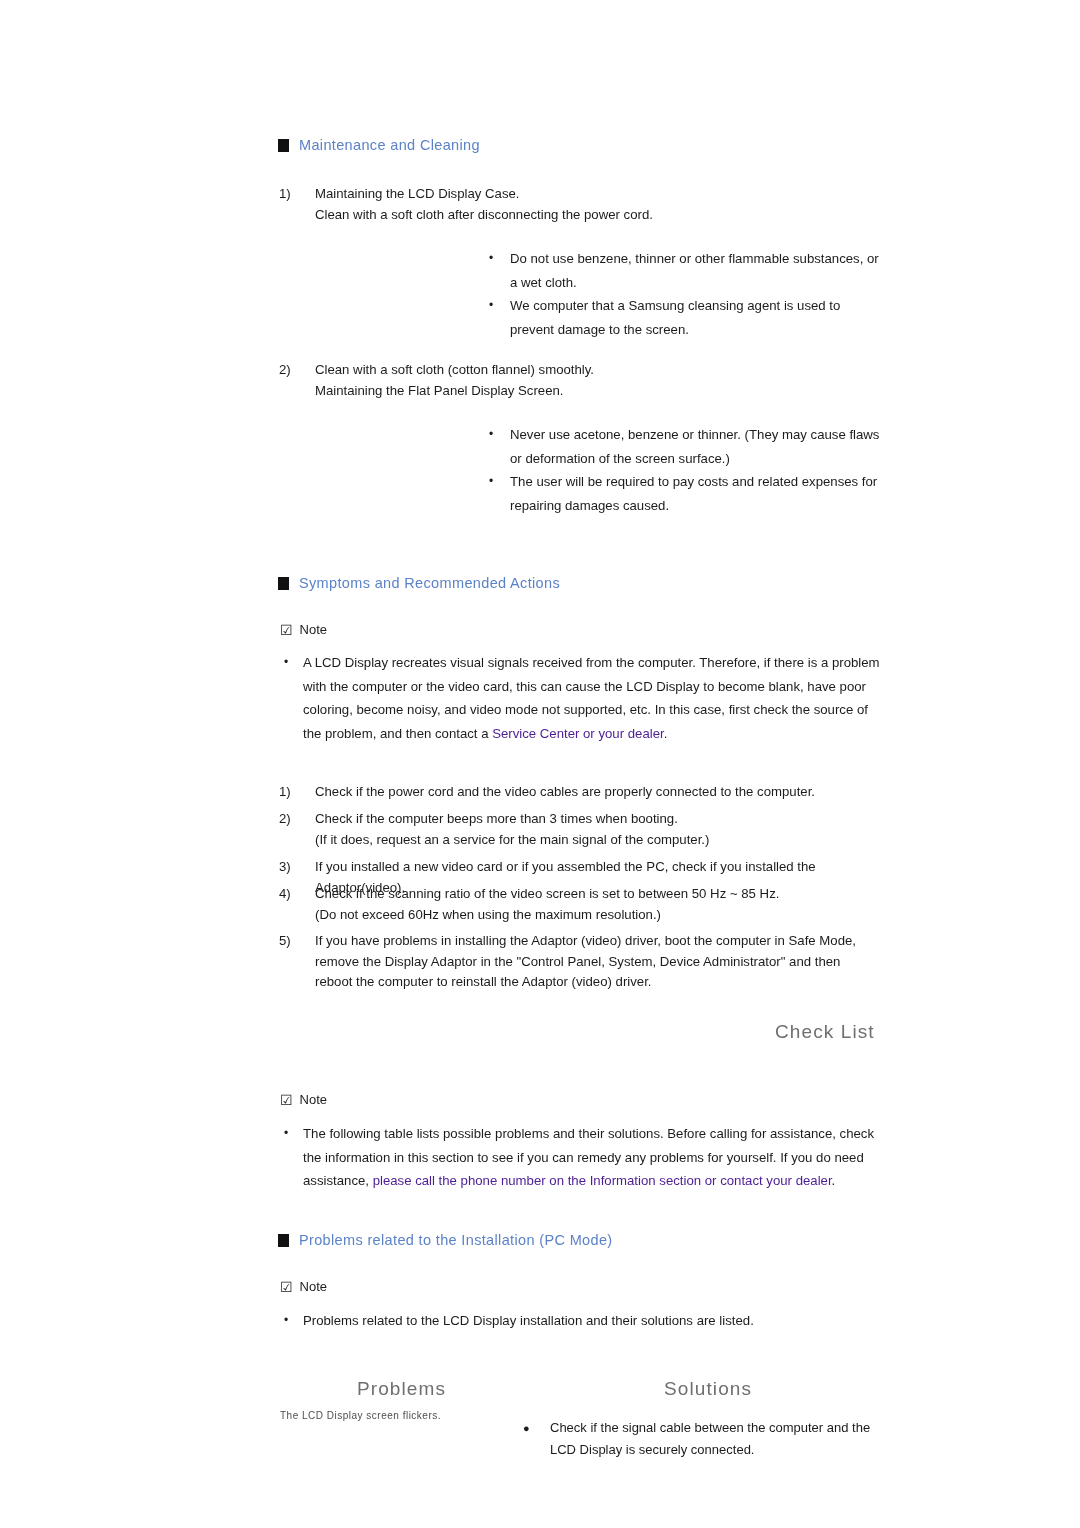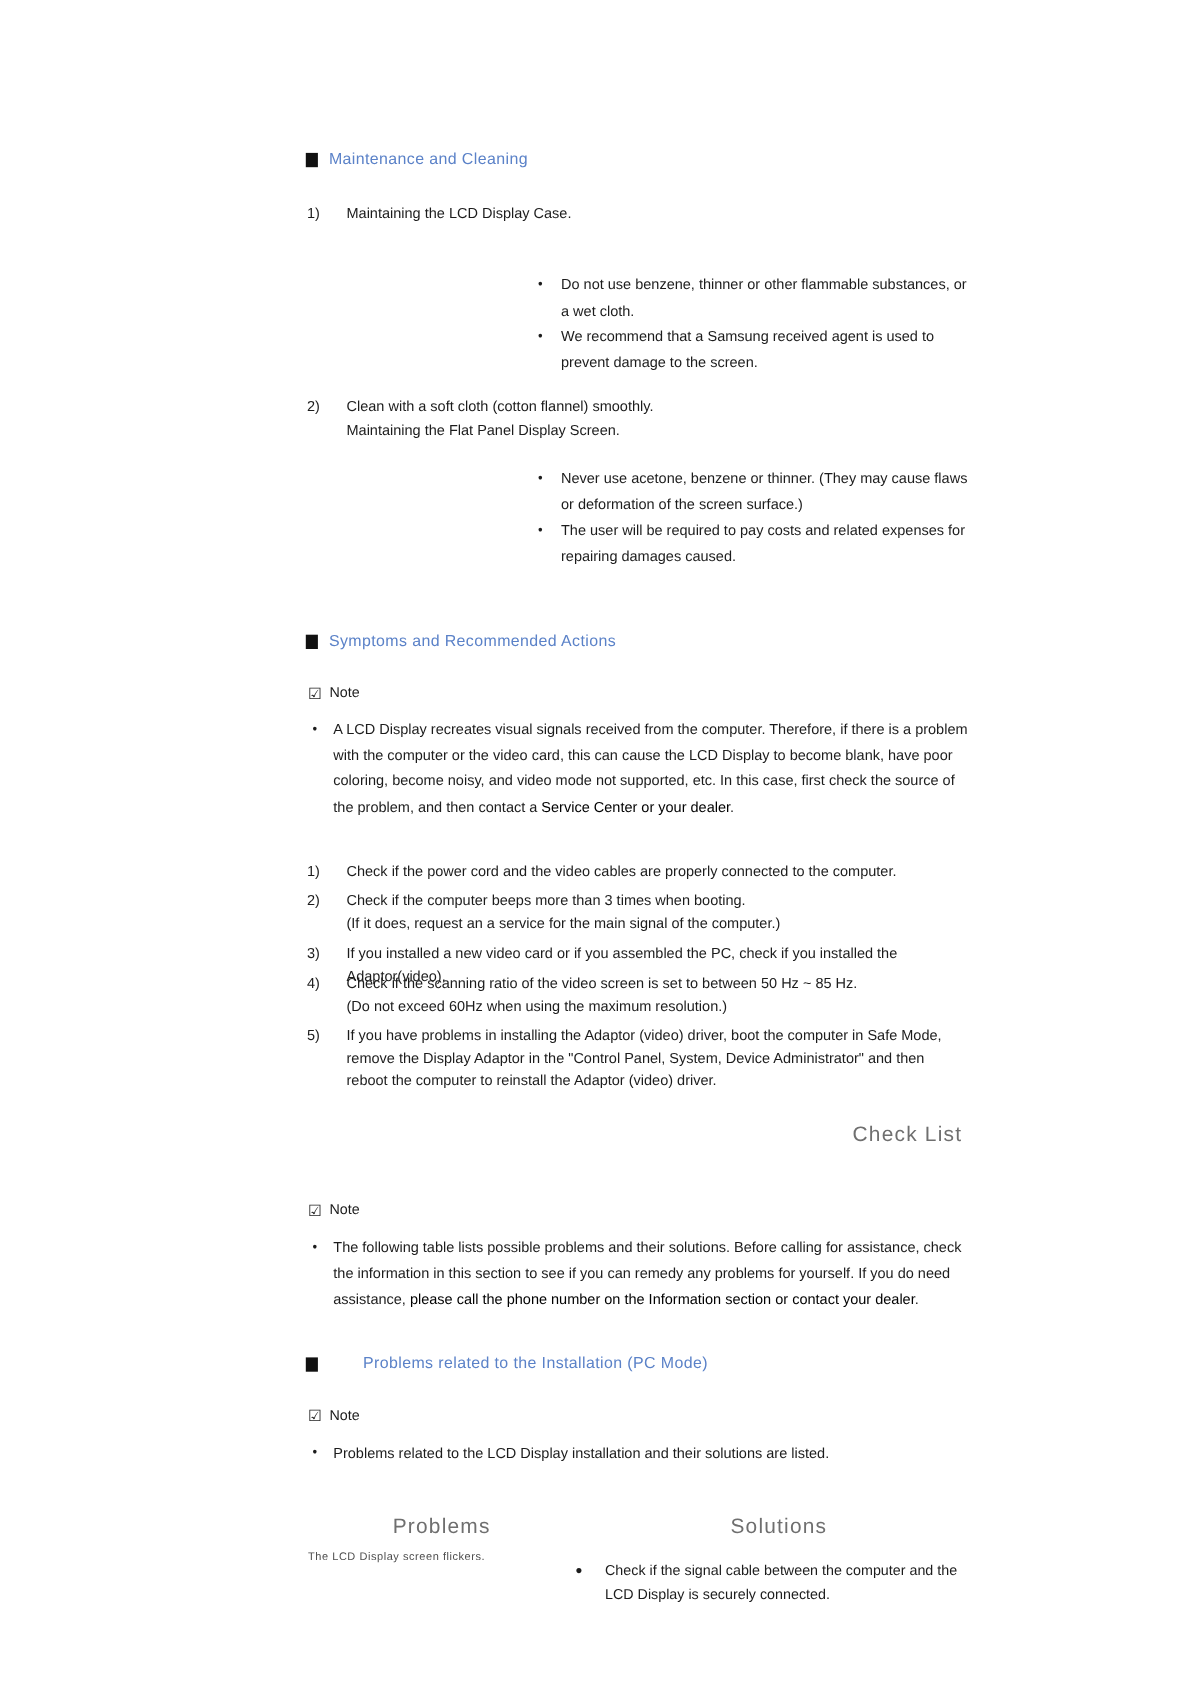--- a/index.html
+++ b/index.html
@@ -103,21 +103,21 @@
     font-size: 13.2px;
     line-height: 23.5px;
   }
   .note-para .dot {
     position: absolute;
     left: 0; top: 0;
     font-size: 12px;
   }
   .note-para .body { display: block; margin-left: 19px; }
 
-  .link-pink { color: #000000; }
+  .link-pink { color: #4c1d95; }
 
   
   .gray-label {
     position: absolute;
     color: #6f6f6f;
     font-size: 19px;
     letter-spacing: 1.1px;
     white-space: nowrap;
   }
 
@@ -148,30 +148,31 @@
 <div class="page">
 
   <div class="section-head" style="left:262px; top:137px;">
     <span class="head-bullet"></span>
     <span class="head-text">Maintenance and Cleaning</span>
   </div>
 
   <div class="num-item" style="left:263px; top:184px; width:600px;">
     <span class="num">1)</span>
     <span class="body">Maintaining the LCD Display Case.</span>
+    <span class="body">Clean with a soft cloth after disconnecting the power cord.</span>
   </div>
 
   <div class="bul-item" style="left:473px; top:247px; width:395px;">
     <span class="dot">•</span>
     <span class="body">Do not use benzene, thinner or other flammable substances, or a wet cloth.</span>
   </div>
 
   <div class="bul-item" style="left:473px; top:294px; width:395px;">
     <span class="dot">•</span>
-    <span class="body">We recommend that a Samsung received agent is used to prevent damage to the screen.</span>
+    <span class="body">We computer that a Samsung cleansing agent is used to prevent damage to the screen.</span>
   </div>
 
   <div class="num-item" style="left:263px; top:360px; width:600px;">
     <span class="num">2)</span>
     <span class="body">Clean with a soft cloth (cotton flannel) smoothly.</span>
     <span class="body">Maintaining the Flat Panel Display Screen.</span>
   </div>
 
   <div class="bul-item" style="left:473px; top:423px; width:395px;">
     <span class="dot">•</span>
@@ -230,21 +231,21 @@
   <div class="note" style="left:264px; top:1092px;">
     <span class="chk">☑</span>
     <span>Note</span>
   </div>
 
   <div class="note-para" style="left:268px; top:1122px; width:597px;">
     <span class="dot">•</span>
     <span class="body"><span>The following table lists possible problems and their solutions. Before calling for assistance, check the information in this section to see if you can remedy any problems for yourself. If you do need assistance, </span><span class="link-pink">please call the phone number on the Information section or contact your dealer</span><span>.</span></span>
   </div>
 
-  <div class="section-head" style="left:262px; top:1232px;gap:31px;">
+  <div class="section-head" style="left:262px; top:1232px;">
     <span class="head-bullet"></span>
     <span class="head-text">Problems related to the Installation (PC Mode)</span>
   </div>
 
   <div class="note" style="left:264px; top:1279px;">
     <span class="chk">☑</span>
     <span>Note</span>
   </div>
 
   <div class="note-para" style="left:268px; top:1309px; width:600px;">

